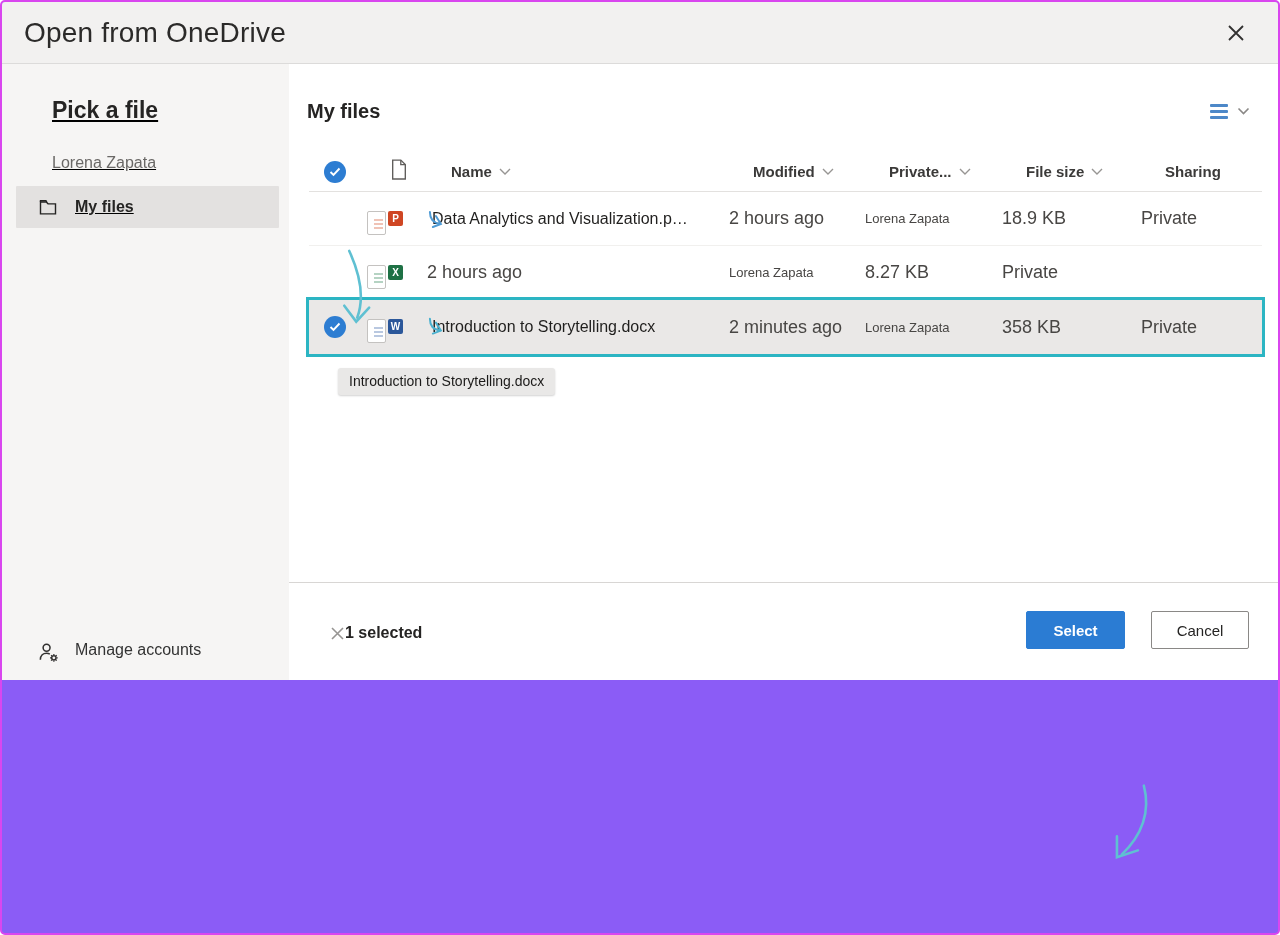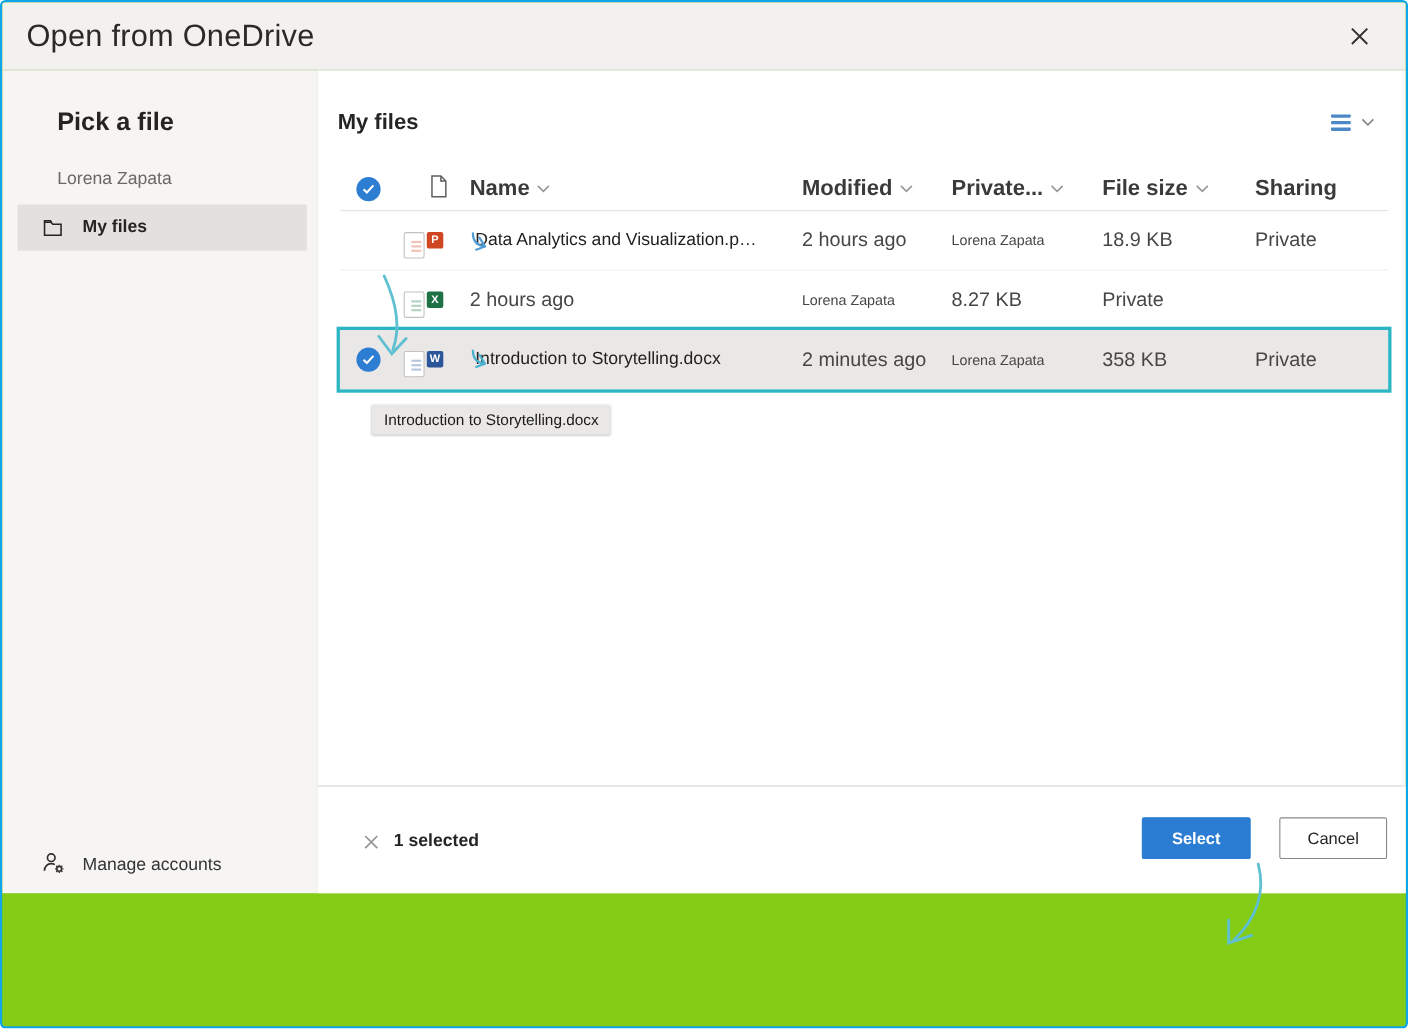--- a/index.html
+++ b/index.html
@@ -1,47 +1,47 @@
 <!DOCTYPE html>
 <html><head>
 <meta charset="utf-8">
 <style>
   * { margin:0; padding:0; box-sizing:border-box; }
   html,body { width:1280px; height:935px; background:#fff; font-family:"Liberation Sans","DejaVu Sans",sans-serif; }
-  .app { position:relative; width:1280px; height:935px; border:2px solid #0ea5e9; border-radius:5px; overflow:hidden; background:#84cc16; }
+  .app { position:relative; width:1280px; height:935px; border:2px solid #d946ef; border-radius:5px; overflow:hidden; background:#8b5cf6; }
 
   
   .titlebar { height:62px; background:#f2f1f0; border-bottom:1px solid #dcdbda; display:flex; align-items:center; padding:0 24px 0 22px; }
   .title { font-size:28px; font-weight:400; color:#2b2a29; letter-spacing:.2px; }
   .close-btn { margin-left:auto; width:36px; height:36px; display:flex; align-items:center; justify-content:center; cursor:pointer; }
 
   
-  .content { display:flex; height:748px; }
+  .content { display:flex; height:616px;text-decoration:underline; }
   .sidebar { width:287px; background:#f6f5f4; position:relative; padding-top:33px; flex:none; }
   .main { flex:1; position:relative; background:#fff; }
 
   
   .side-heading { margin-left:50px; font-size:23px; font-weight:700; color:#252423; }
   .account-name { margin:30px 0 14px 50px; font-size:16px; color:#6a6866; }
   .nav-item { height:42px; margin:0 10px 2px 14px; display:flex; align-items:center; padding-left:22px; gap:17px; font-size:16px; color:#323130; cursor:pointer; border-radius:1px; }
   .nav-item.selected { background:#e3e1e0; font-weight:700; color:#252423; }
   .nav-item svg { flex:none; }
-  .manage-accounts { position:absolute; left:35px; bottom:16px; display:flex; align-items:flex-end; gap:15px; font-size:16px; color:#333; cursor:pointer; }
+  .manage-accounts { position:absolute; left:35px; bottom:16px; display:flex; align-items:flex-start; gap:15px; font-size:16px; color:#333; cursor:pointer; }
 
   
   .main-heading { position:absolute; top:36px; left:18px; font-size:20px; font-weight:700; color:#252423; }
   .view-switcher { position:absolute; top:40px; right:28px; display:flex; align-items:center; gap:9px; cursor:pointer; }
   .lines-icon { display:flex; flex-direction:column; gap:3px; }
   .lines-icon i { display:block; width:18px; height:3px; background:#4d88c8; border-radius:1px; }
 
   
   .table { position:absolute; top:88px; left:20px; right:16px; }
   .grid { display:grid; grid-template-columns:73px 45px 302px 136px 137px 139px 1fr; align-items:center; }
   .thead { height:40px; border-bottom:1px solid #e3e1df; }
-  .th { font-size:20px; font-weight:700; color:#3b3a39; display:flex; align-items:center; gap:7px; cursor:pointer; }
+  .th { font-size:15px; font-weight:700; color:#3b3a39; display:flex; align-items:center; gap:7px; cursor:pointer;margin-left:24px; }
   .trow { height:54px; border-bottom:1px solid #f1f0ee; cursor:pointer; }
   .trow.selected { background:#eae8e7; outline:3px solid #2cb5c3; border-bottom:none; }
   .cell-check { padding-left:15px; }
   .cell-name { font-size:16px; color:#201f1e; white-space:nowrap; overflow:hidden; text-overflow:ellipsis; padding:0 12px 0 5px; }
   .cell-sub { font-size:18px; color:#484644; }
   .cell-by { font-size:13px; color:#484644; }
 
   .chk { width:22px; height:22px; border-radius:50%; background:#2d7dd2; display:flex; align-items:center; justify-content:center; }
 
   
@@ -51,24 +51,24 @@
   .ficon .badge { position:absolute; left:0; bottom:1px; width:15px; height:15px; border-radius:2px; color:#fff; font-size:10px; font-weight:700; display:flex; align-items:center; justify-content:center; }
   .ficon.powerpoint { --ln:#f0c3b6; } .ficon.powerpoint .badge { background:#cf4623; }
   .ficon.excel { --ln:#b5d3c3; } .ficon.excel .badge { background:#1e7145; }
   .ficon.word  { --ln:#b9c8e0; } .ficon.word  .badge { background:#2b579a; }
 
   
   .tooltip { position:absolute; left:49px; top:304px; background:#e9e8e7; border-radius:3px; padding:5px 11px 6px; font-size:14px; color:#1b1a19; box-shadow:0 1px 2px rgba(0,0,0,.18); }
 
   
   .footer { position:absolute; left:0; right:0; bottom:0; height:98px; border-top:1px solid #d8d6d4; background:#fff; }
-  .sel-info { position:absolute; left:41px; top:41px; display:flex; align-items:center; gap:13px; }
+  .sel-info { position:absolute; left:41px; top:41px; display:flex; align-items:center; }
   .sel-info .count { font-size:16px; font-weight:700; color:#252423; }
   .clear-sel { cursor:pointer; display:flex; }
-  .btn { position:absolute; top:28px; height:38px; border-radius:2px; font-size:15px; font-family:inherit; cursor:pointer;margin-left:12px; }
+  .btn { position:absolute; top:28px; height:38px; border-radius:2px; font-size:15px; font-family:inherit; cursor:pointer; }
   .btn-select { left:737px; width:99px; background:#2b7cd3; border:1px solid #2b7cd3; color:#fff; font-weight:700; }
   .btn-cancel { left:862px; width:98px; background:#fff; border:1px solid #8a8886; color:#252423; }
 
   
   .overlay { position:absolute; inset:0; width:100%; height:100%; pointer-events:none; z-index:40; }
 </style>
 </head>
 <body>
 
 <div class="app">

